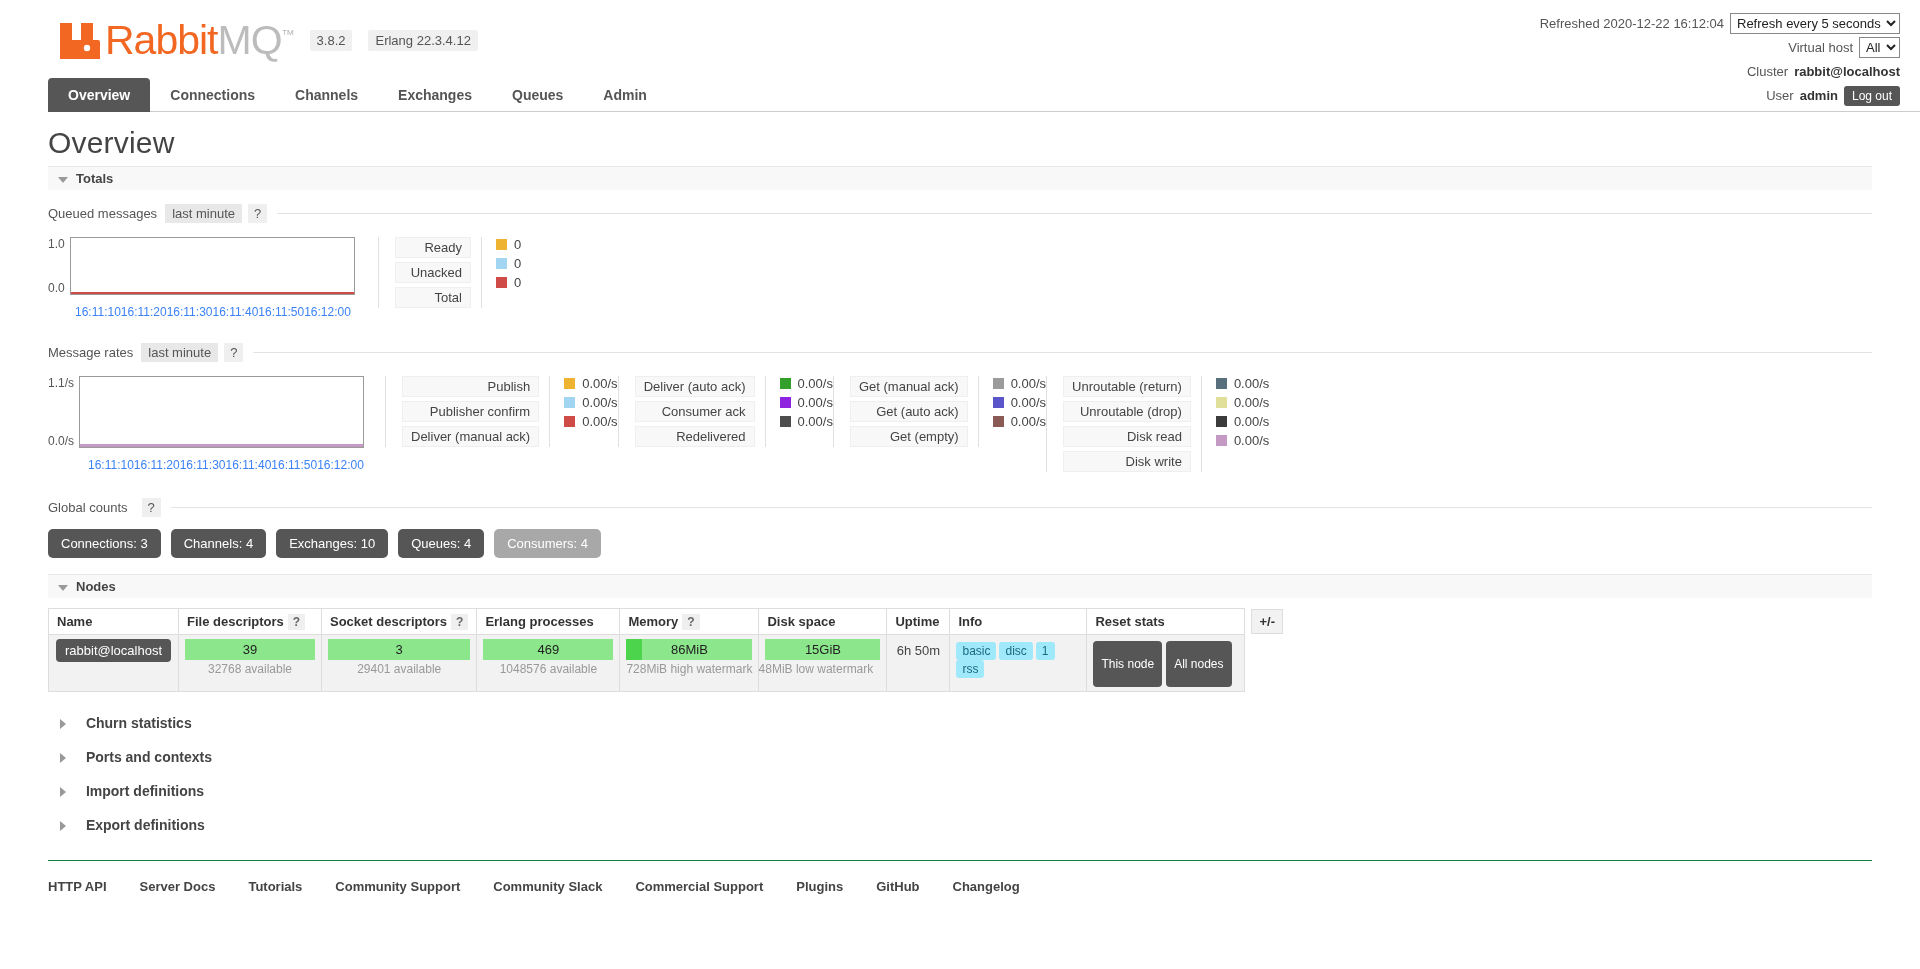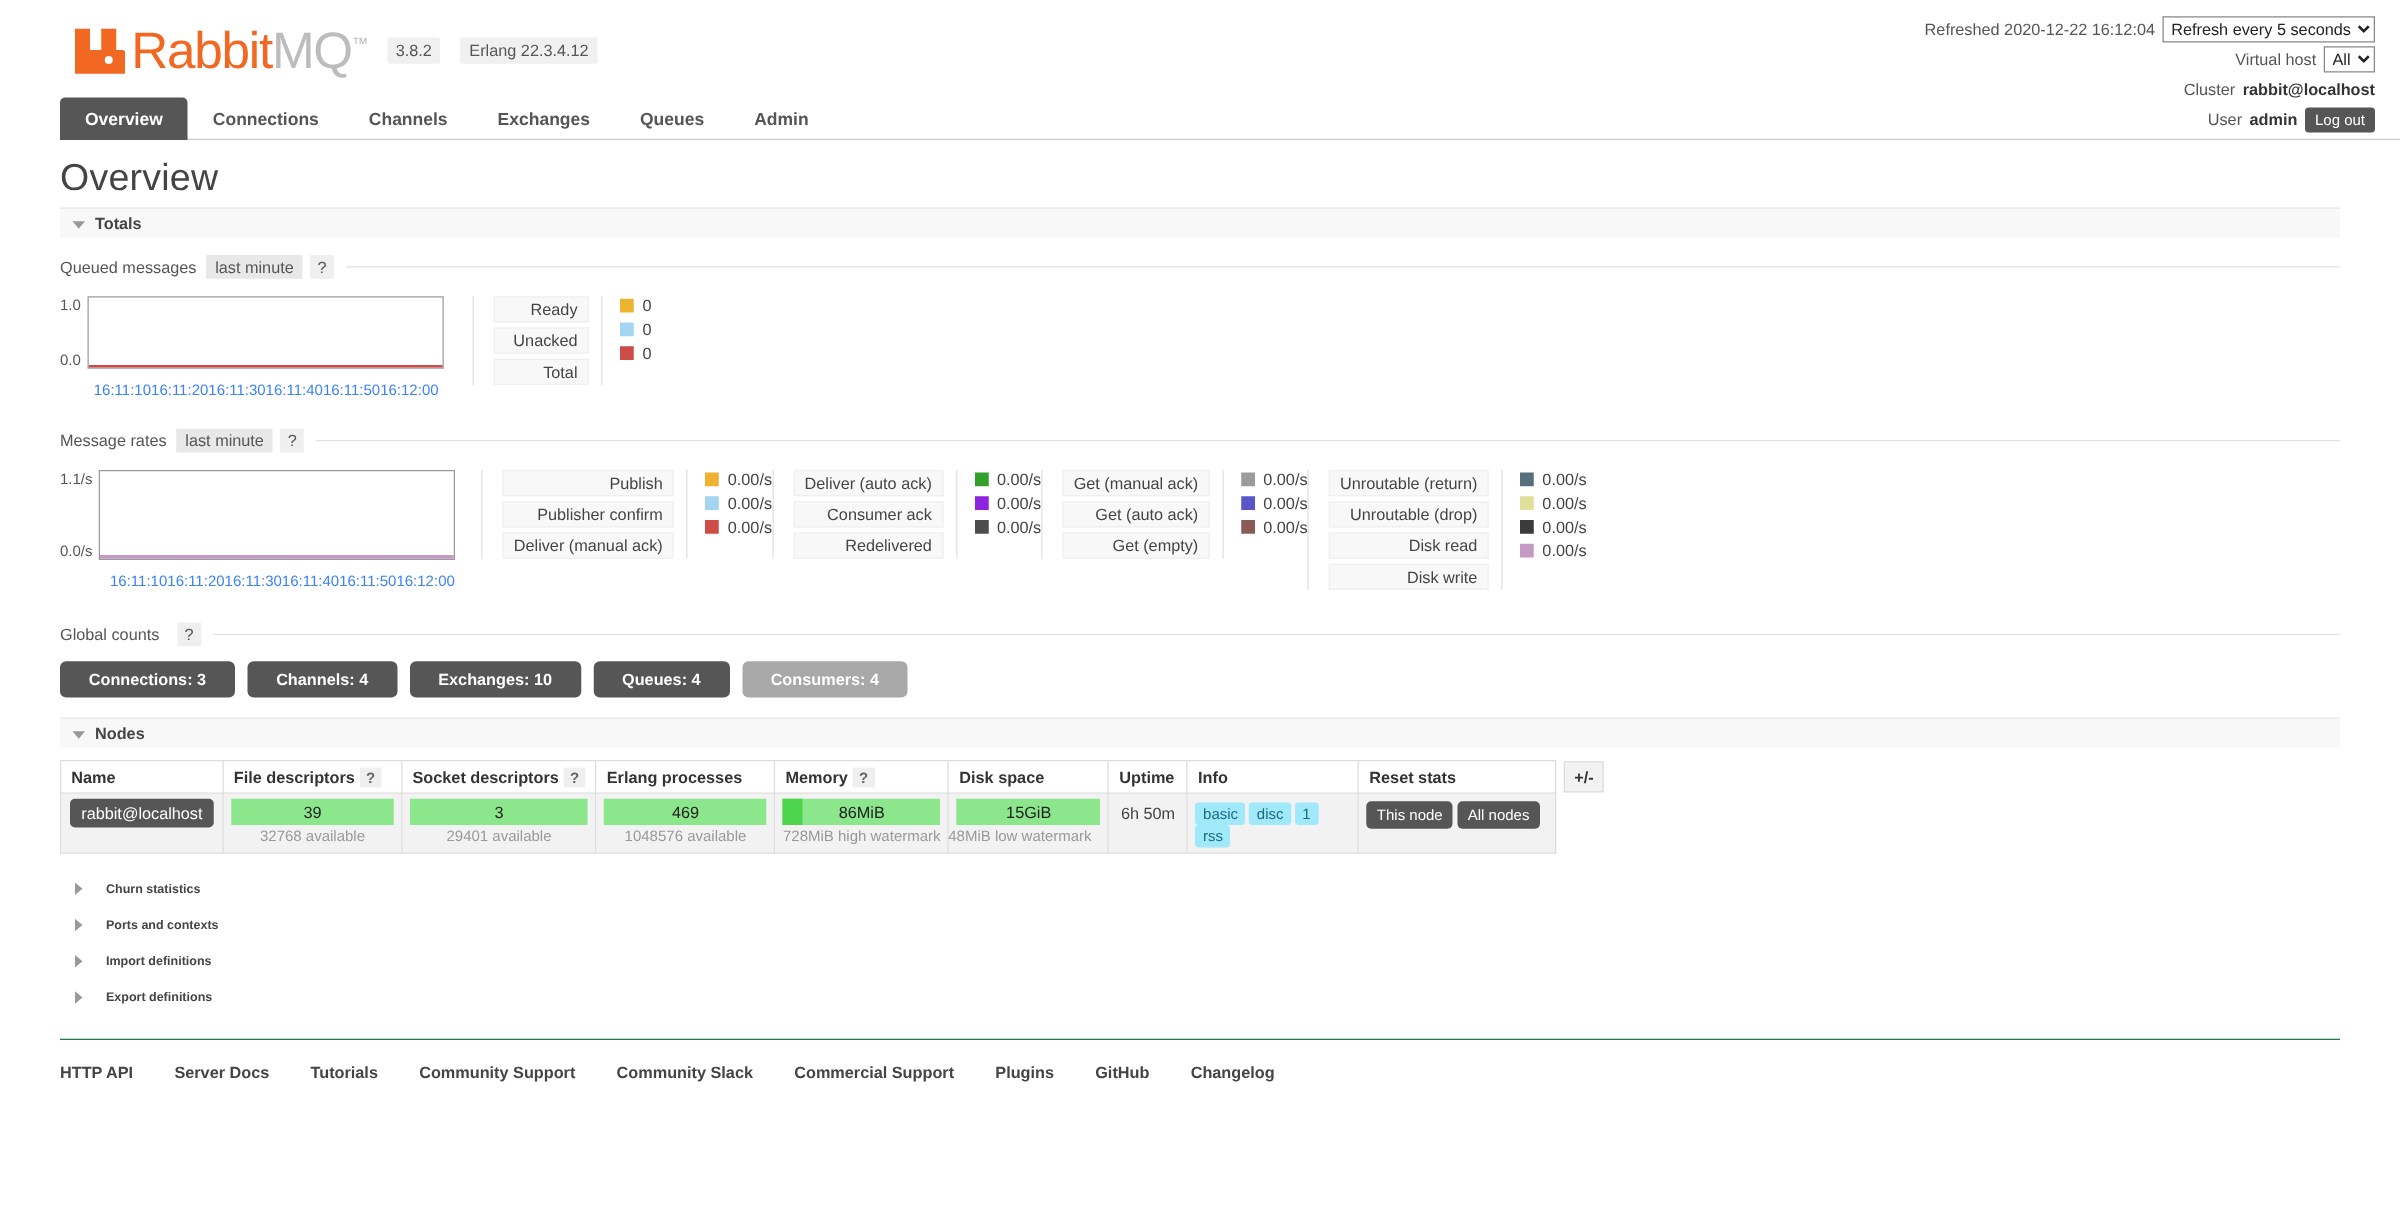--- a/index.html
+++ b/index.html
@@ -193,22 +193,22 @@
   }
   .legend-val { display: flex; align-items: center; gap: 7px; font-size: 13px; color: #444; }
   .swatch { width: 11px; height: 11px; display: inline-block; }
 
   
   .counts { display: flex; gap: 10px; margin-top: 12px; }
   .count-pill {
     background: #565656;
     color: #fff;
     font-size: 13px;
-    font-weight: bold;
-    padding: 7px 23px;
+    font-weight: normal;
+    padding: 7px 13px;
     border-radius: 5px;
     cursor: pointer;
   }
   .count-pill.muted { background: #a8a8a8; cursor: default; }
 
   
   table.nodes { border-collapse: collapse; margin-top: 0; }
   table.nodes th {
     background: #fff;
     border: 1px solid #ddd;
@@ -246,34 +246,34 @@
   .sub-note { color: #999; font-size: 12px; margin-top: 2px; white-space: nowrap; }
   .info-tag {
     background: #9fe9fb; color: #1a6b80;
     padding: 2px 6px; border-radius: 3px; font-size: 12px;
     margin-right: 3px; display: inline-block; cursor: pointer;
   }
   .reset-btn {
     background: #565656; color: #fff;
     border: none; border-radius: 4px;
     font-family: "Liberation Sans", sans-serif; font-size: 12px;
-    padding: 4px 8px; margin-right: 4px; cursor: pointer;
+    padding: 16px 8px; margin-right: 4px; cursor: pointer;
   }
   .plusminus {
     border: 1px solid #ddd; background: #f2f2f2;
     padding: 4px 7px; font-size: 13px; color: #333; cursor: pointer;
   }
   .qmark {
     background: #efefef; color: #666;
     padding: 1px 5px; font-size: 12px; margin-left: 4px; cursor: pointer;
   }
 
   
   .collapsed {
-    font-size: 10px; font-weight: bold; color: #444;
+    font-size: 14px; font-weight: bold; color: #444;
     padding: 9px 0 9px 12px; cursor: pointer;
   }
 
   
   #footer {
     border-top: 1px solid #15803d;
     margin: 18px 48px 0 48px;
     padding-top: 18px;
     display: flex; gap: 33px;
     font-size: 13px; font-weight: bold; color: #444;

